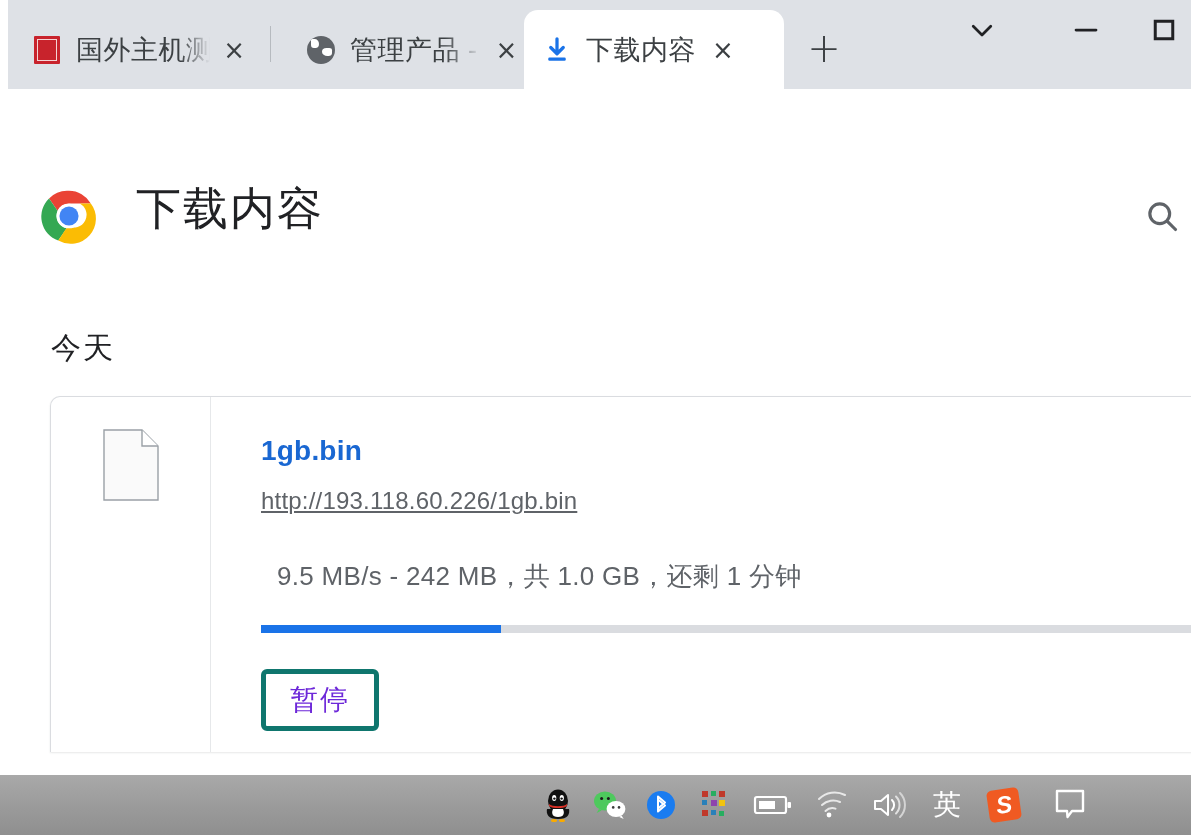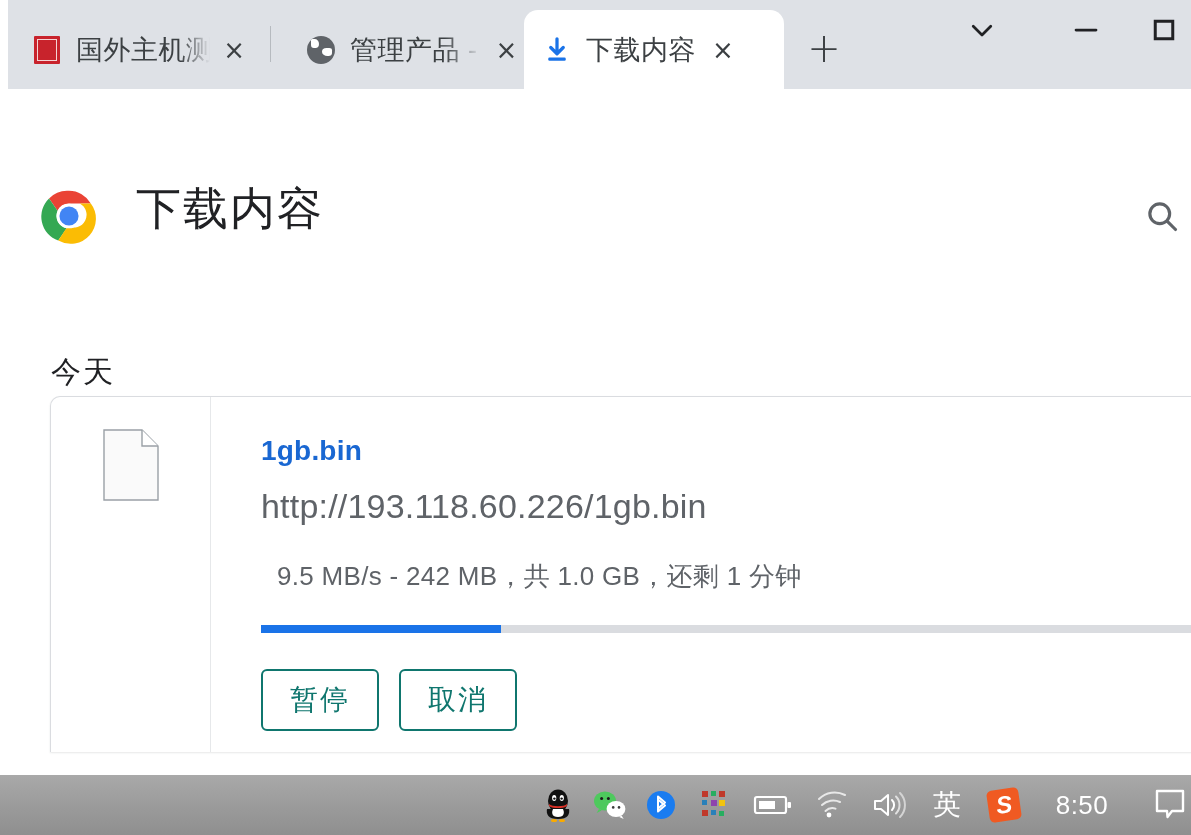--- a/index.html
+++ b/index.html
@@ -131,21 +131,21 @@
     font-size: 45px; color: #202124; letter-spacing: 2px;
     font-weight: 400;
   }
   .search-btn {
     position: absolute; left: 1138px; top: 192px;
     width: 48px; height: 48px;
     display: flex; align-items: center; justify-content: center;
   }
   .section-label {
     position: absolute; left: 51px; top: 328px;
-    font-size: 30px; color: #202124; letter-spacing: 2px; margin-top: 24px;
+    font-size: 30px; color: #202124; letter-spacing: 2px;
   }
 
   .card {
     position: absolute; left: 50px; top: 396px;
     width: 1155px; height: 356px;
     background: #ffffff;
     border: 1px solid #dadce0;
     border-top-left-radius: 10px; border-top-right-radius: 10px;
     border-bottom: none;
     box-shadow: 0 1px 2px rgba(60,64,67,.12);
@@ -158,36 +158,36 @@
     position: absolute; left: 52px; top: 32px;
     width: 56px; height: 72px;
   }
   .card-body { position: absolute; left: 210px; top: 0; right: 0; }
   .file-name {
     position: absolute; left: 0; top: 38px;
     font-size: 28px; color: #1967d2; font-weight: bold; letter-spacing: .2px; text-align: center;
   }
   .file-url {
     position: absolute; left: 0; top: 90px;
-    font-size: 34px; color: #5f6368; letter-spacing: .2px;
+    font-size: 24px; color: #5f6368; letter-spacing: .2px; text-decoration: underline;
   }
   .file-status {
     position: absolute; left: 16px; top: 162px;
     font-size: 26px; color: #5f6368; letter-spacing: .3px;
   }
   .progress-track {
     position: absolute; left: 0; top: 228px;
     width: 1000px; height: 8px; background: #dadce0;
   }
   .progress-fill { height: 100%; background: #1a73e8; }
   .btnrow { position: absolute; left: 0; top: 272px; display: flex; gap: 20px; }
   .btn {
     min-width: 118px; height: 62px;
-    border: 2px solid #0f766e; border-radius: 6px;
-    background: #fff; color: #0f766e;
+    border: 5px solid #0f766e; border-radius: 6px;
+    background: #fff; color: #6d28d9;
     font-size: 28px; letter-spacing: 2px;
     display: flex; align-items: center; justify-content: center;
     font-family: "Liberation Sans", sans-serif;
   }
 
   .watermark {
     position: absolute; left: 244px; top: 268px;
     font-size: 88px; font-weight: bold; font-style: italic;
     color: #f9bcbc;
     transform: rotate(19deg);
@@ -404,21 +404,20 @@
         <a class="file-name" href="#" style="text-decoration:none;">1gb.bin</a>
         <div class="file-url">http://193.118.60.226/1gb.bin</div>
         <div class="file-status">9.5 MB/s - 242 MB，共 1.0 GB，还剩 1 分钟</div>
 
         <div class="progress-track">
           <div class="progress-fill" id="progress-fill" style="width: 24%;"></div>
         </div>
 
         <div class="btnrow">
           <button class="btn">暂停</button>
-          <button class="btn">取消</button>
         </div>
       </div>
     </div>
   </div>
 
   <div class="taskbar">
     
   </div>
 
   <div class="tray" style="left:532px;">
@@ -497,21 +496,20 @@
         <path d="M29 3a17 17 0 0 1 0 24" stroke="#d4d4d4" stroke-width="2" fill="none" stroke-linecap="round"></path>
       </svg>
     </div>
 
     <div class="tray-item ime-char" style="width:58px;">英</div>
 
     <div class="tray-item" style="width:56px;">
       <span class="sogou-tb">S</span>
     </div>
 
-    <div class="tray-item clock" style="width:100px;">8:50</div>
 
     <div class="tray-item" style="width:76px;">
       <svg width="40" height="36" viewBox="0 0 40 36">
         <path d="M7 4h26v20h-11l-4.5 6-.5-6H7z" stroke="#ffffff" stroke-width="2.4" fill="none" stroke-linejoin="round"></path>
       </svg>
     </div>
   </div>
 
 </div>
 

